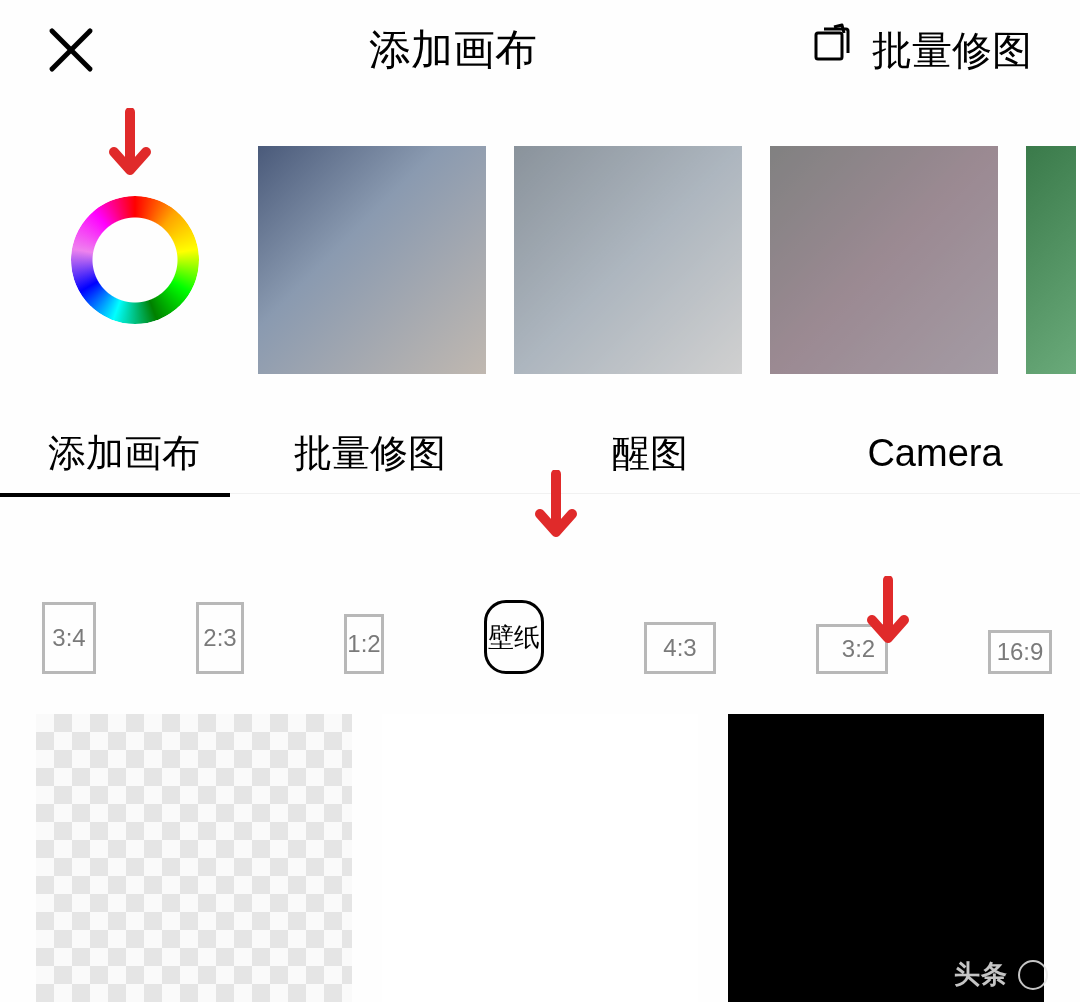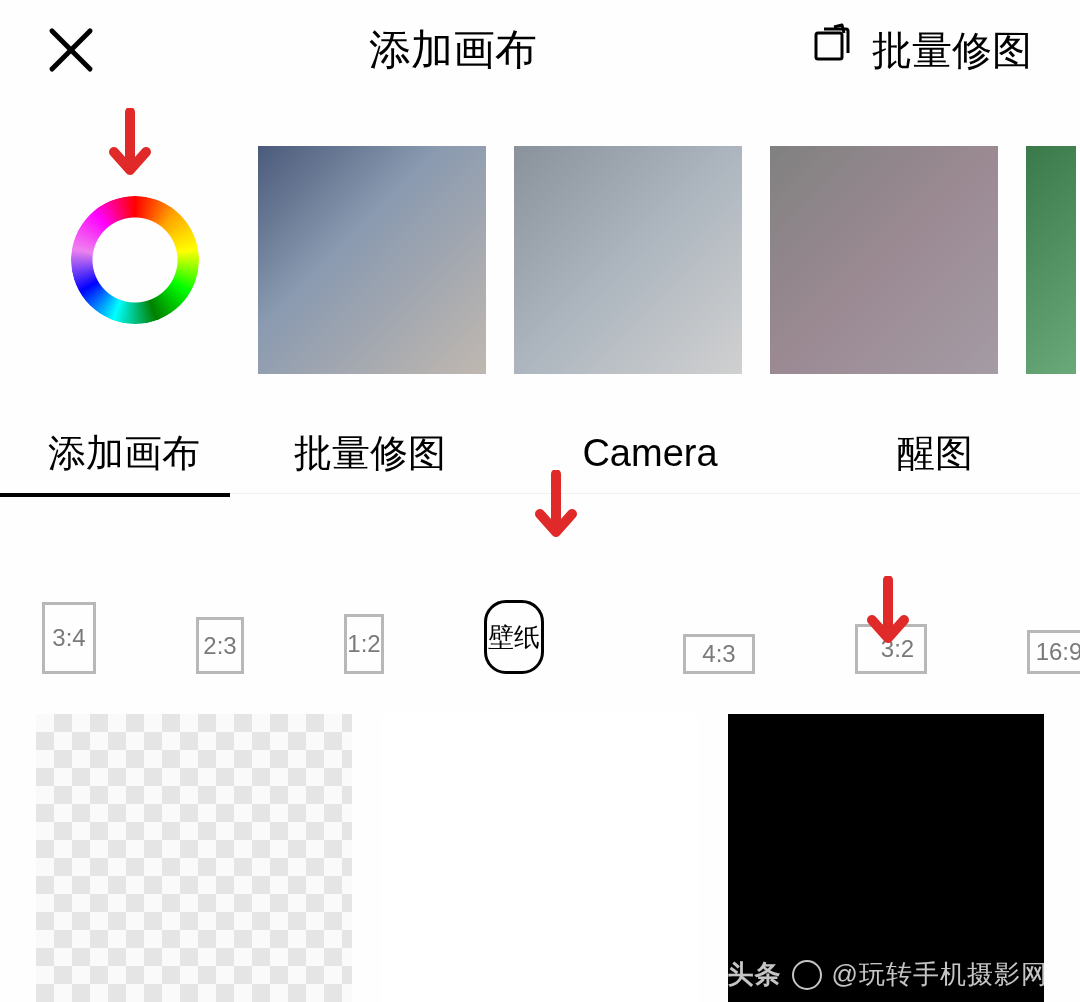--- a/index.html
+++ b/index.html
@@ -111,24 +111,24 @@
     border: 3px solid #b8b8b8;
     color:#7a7a7a;
     font-size: 24px;
     font-weight:500;
     display:flex; align-items:center; justify-content:center;
     cursor:pointer;
     flex-shrink:0;
   }
   .ratio.selected { border-color:#000; color:#000; font-size:26px; }
   .r-3-4 { width:54px; height:72px; }
-  .r-2-3 { width:48px; height:57px; }
+  .r-2-3 { width:48px; height:72px; }
   .r-1-2 { width:40px; height:60px; }
   .r-wall{ width:60px; height:74px;border-radius:22px; }
-  .r-4-3 { width:72px; height:40px;margin-left:39px; }
+  .r-4-3 { width:72px; height:52px; }
   .r-3-2 { width:72px; height:50px;padding-left:13px; }
   .r-16-9{ width:64px; height:44px; }
 
   
   .swatch-row {
     display:flex;
     gap: 30px;
     padding: 0 36px;
     margin-top: 40px;
     height: 340px;
@@ -210,24 +210,24 @@
 </div>
 
 <div class="tabs">
   <div class="tab active">
     <span>添加画布</span>
   </div>
   <div class="tab">
     <span>批量修图</span>
   </div>
   <div class="tab">
+    <span>醒图</span>
+  </div>
+  <div class="tab">
     <span>Camera</span>
-  </div>
-  <div class="tab">
-    <span>醒图</span>
   </div>
 </div>
 
 <div class="ratio-row">
   <div class="ratio r-3-4">
     <span>3:4</span>
   </div>
   <div class="ratio r-2-3">
     <span>2:3</span>
   </div>
@@ -266,14 +266,13 @@
 </div>
 <div class="arrow arrow-3">
   <svg viewBox="0 0 44 80">
       <path d="M22 4 V56 M6 44 L22 62 L38 44" fill="none" stroke-width="10" stroke-linecap="round" stroke-linejoin="round" stroke="#e02a2a"></path>
     </svg>
 </div>
 
 <div class="watermark">
   <span class="hd">头条</span>
   <span class="circ"></span>
-  <span>@玩转手机摄影网</span>
 </div>
 
 </body></html>

